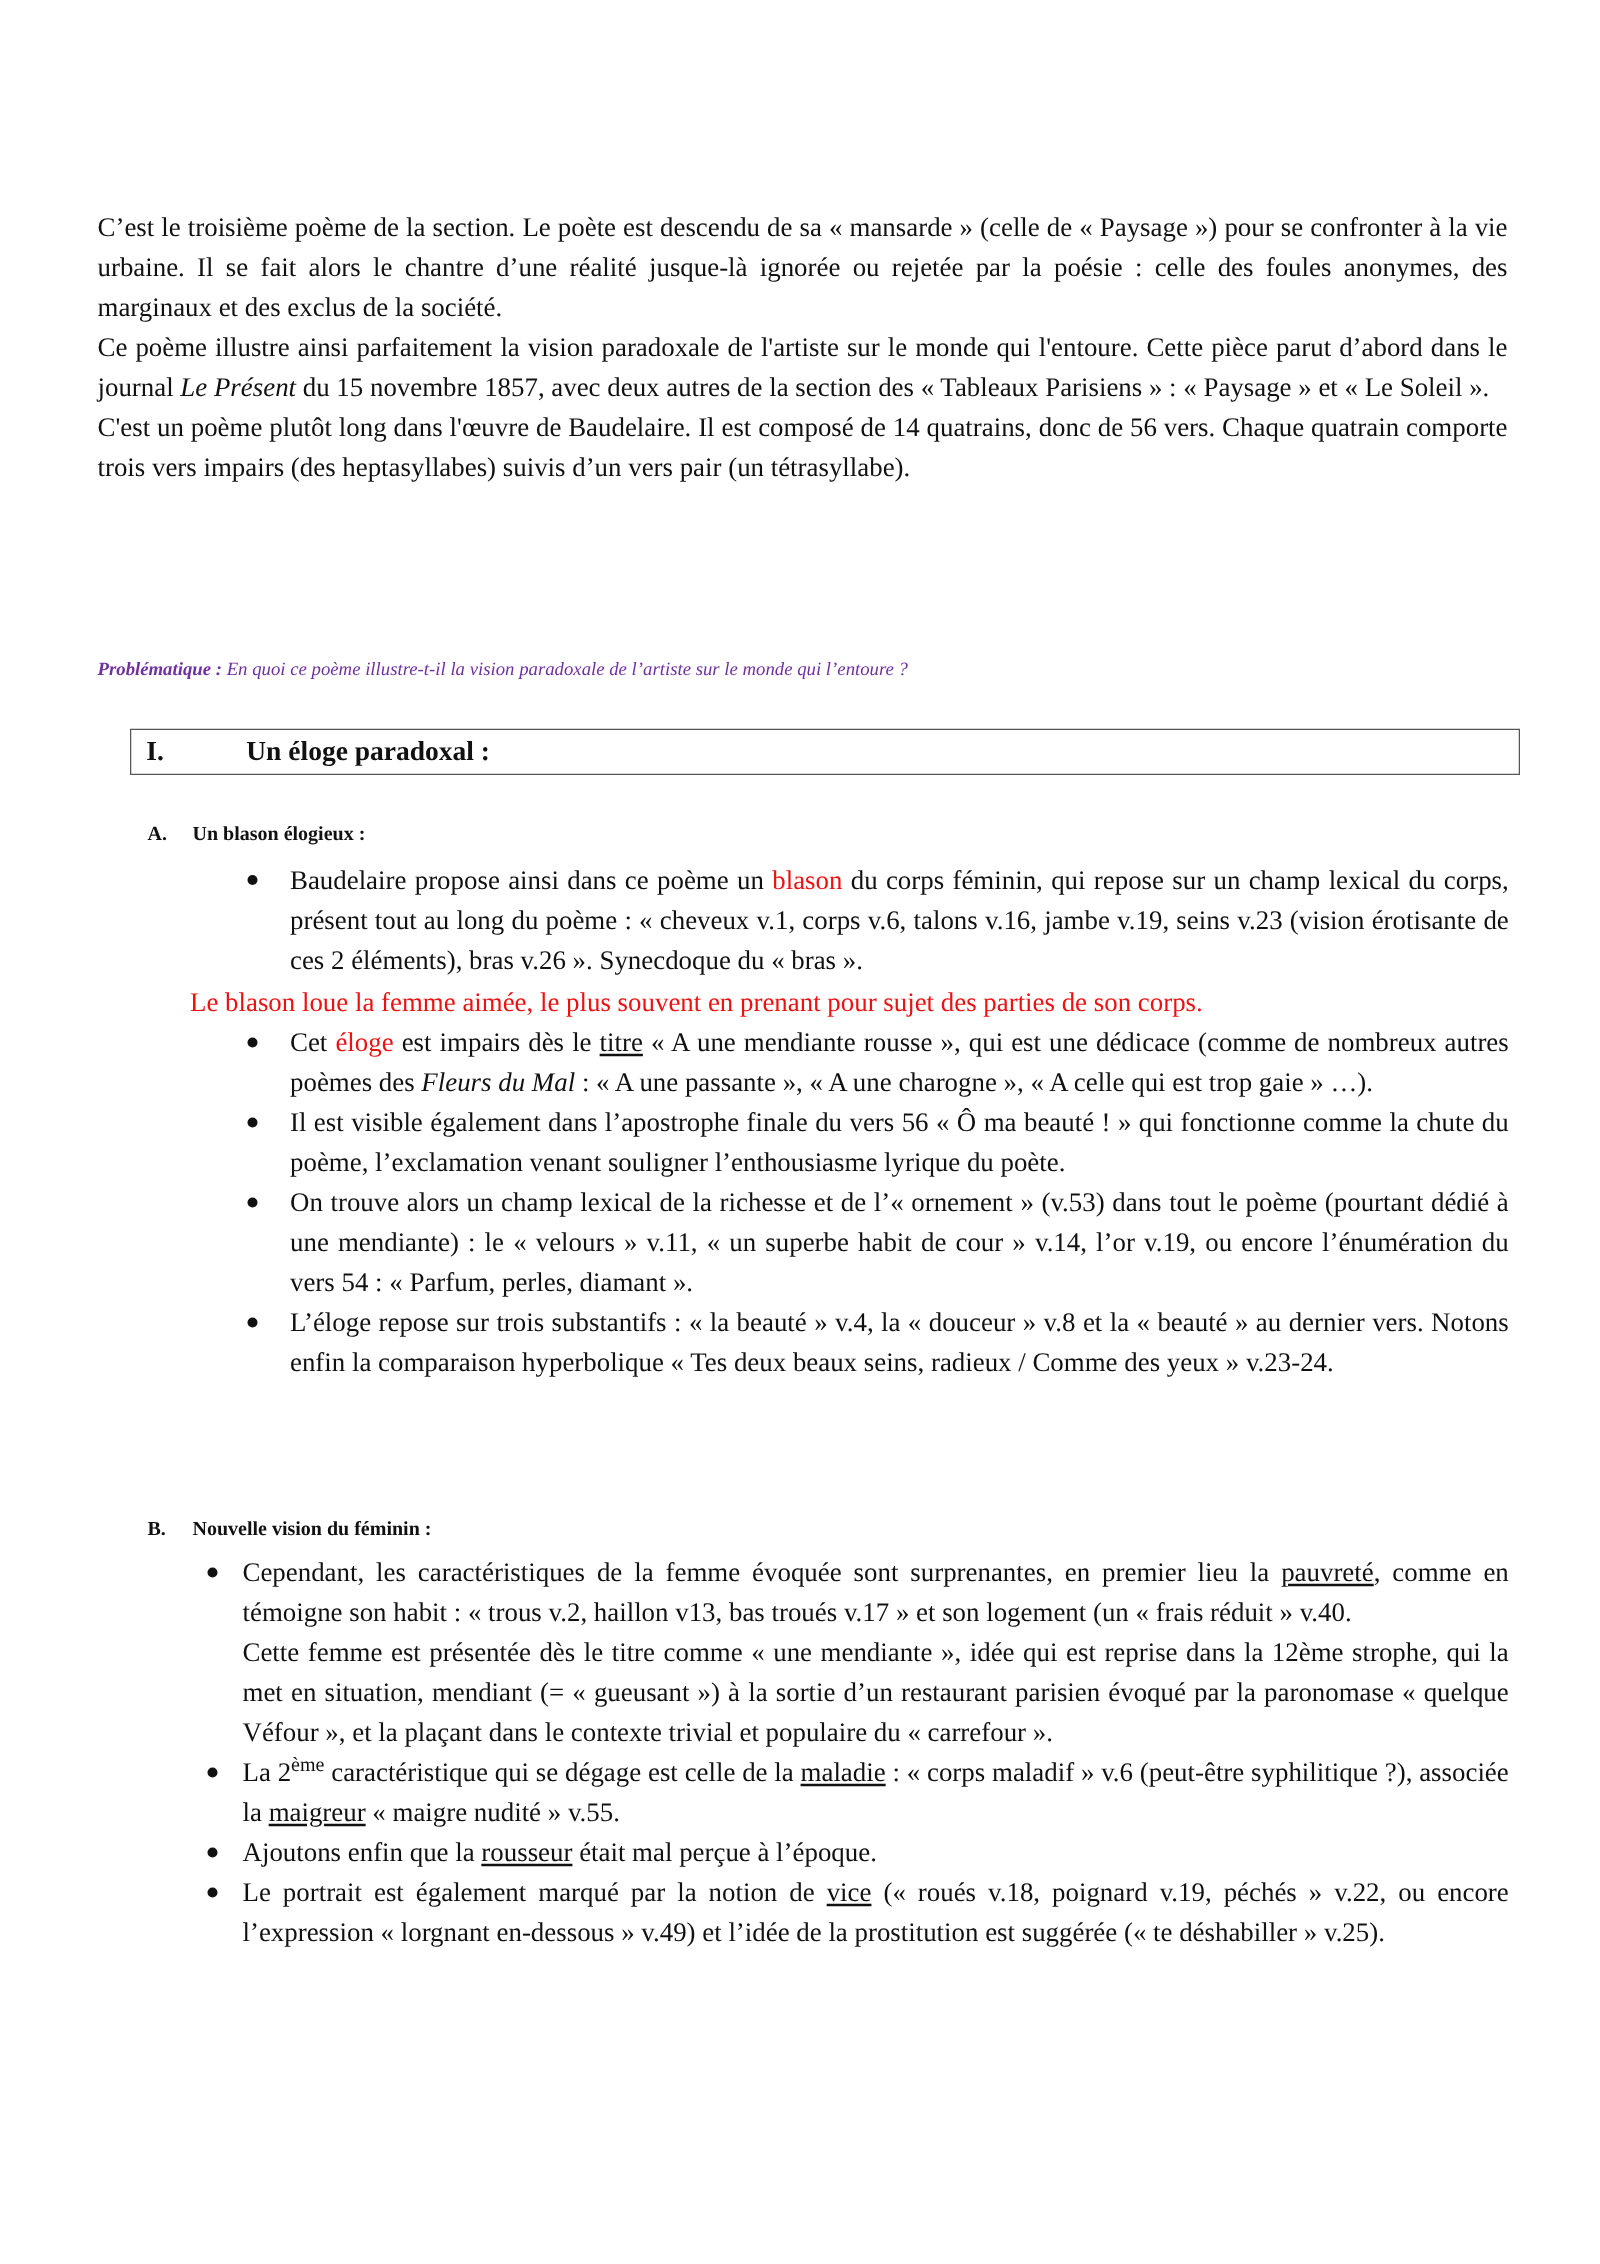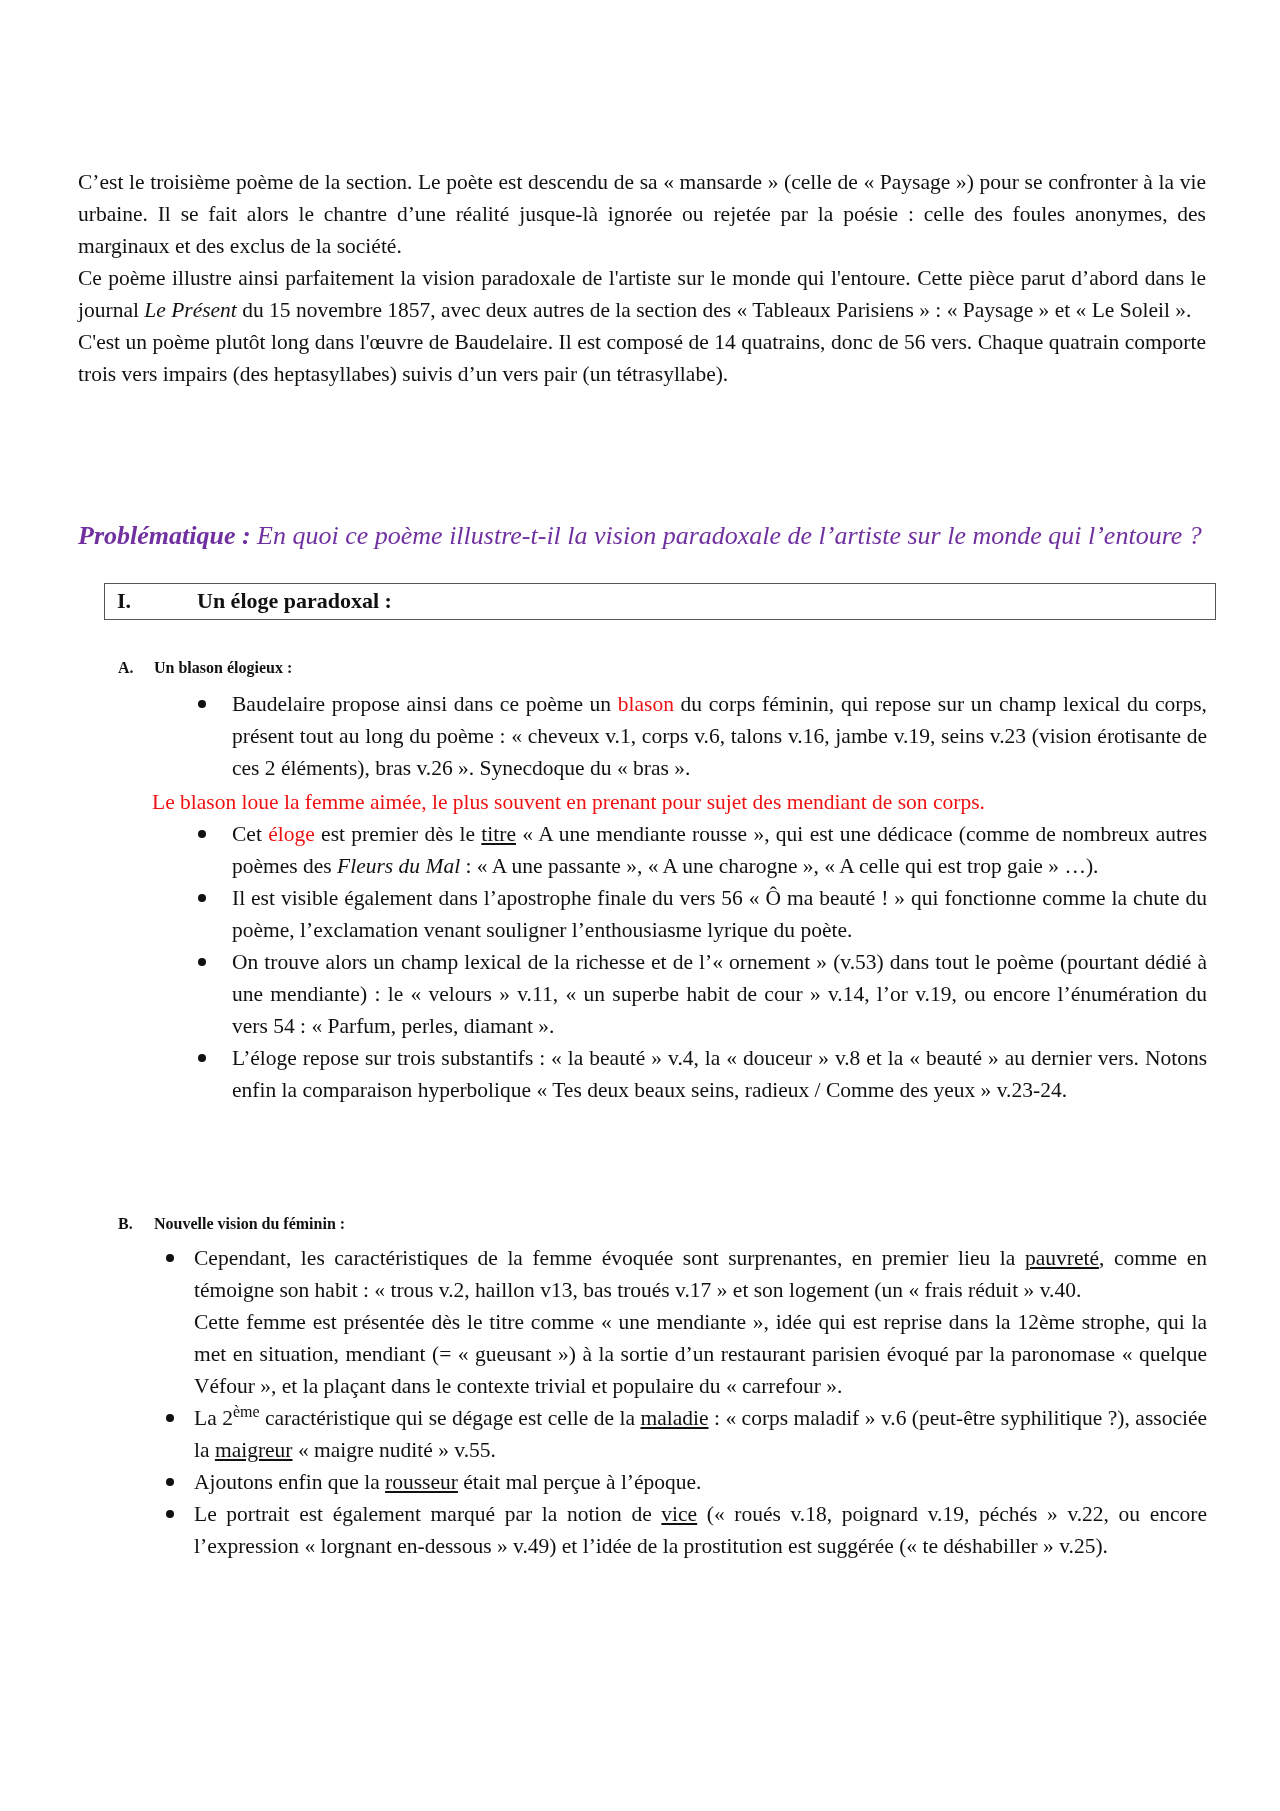--- a/index.html
+++ b/index.html
@@ -17,21 +17,21 @@
       border: 1.5px solid #555; box-sizing: border-box;
       text-align: center; font-weight: bold; font-size: 22px; line-height: 32px;
     }
 
     .intro { position: absolute; left: 78px; top: 166px; width: 1128px; text-align: justify; }
     .intro p { margin: 0; }
     .intro .gray { color: #333; }
 
     .problem {
       position: absolute; left: 78px; top: 520px; width: 1160px;
-      color: #7030a0; font-style: italic; font-size: 26px;
+      color: #7030a0; font-style: italic; font-size: 15px;
     }
     .problem .lbl { font-weight: bold; }
 
     .section-box {
       position: absolute; left: 104px; top: 583px; width: 1112px; height: 37px;
       border: 1.5px solid #555; box-sizing: border-box;
       font-weight: bold; font-size: 22px; line-height: 34px;
     }
     .section-box .num { position: absolute; left: 12px; }
     .section-box .txt { position: absolute; left: 92px; }
@@ -74,26 +74,26 @@
     <span class="letter">A.</span><span>Un blason élogieux :</span>
   </div>
 
   <ul class="list" style="left:232px; top:688px; width:975px;">
     <li>
       <span class="bullet" style="left:-34px;"></span>
       <span>Baudelaire propose ainsi dans ce poème un </span><span class="red">blason</span><span> du corps féminin, qui repose sur un champ lexical du corps, présent tout au long du poème : « cheveux v.1, corps v.6, talons v.16, jambe v.19, seins v.23 (vision érotisante de ces 2 éléments), bras v.26 ». Synecdoque du « bras ».</span>
     </li>
   </ul>
 
-  <div class="note-red">Le blason loue la femme aimée, le plus souvent en prenant pour sujet des mendiant de son corps.</div>
+  <div class="note-red">Le blason loue la femme aimée, le plus souvent en prenant pour sujet des parties de son corps.</div>
 
   <ul class="list" style="left:232px; top:818px; width:975px;">
     <li>
       <span class="bullet" style="left:-34px;"></span>
-      <span>Cet </span><span class="red">éloge</span><span> est premier dès le </span><span class="u">titre</span><span> « A une mendiante rousse », qui est une dédicace (comme de nombreux autres poèmes des </span><span class="i">Fleurs du Mal</span><span> : « A une passante », « A une charogne », « A celle qui est trop gaie » …).</span>
+      <span>Cet </span><span class="red">éloge</span><span> est impairs dès le </span><span class="u">titre</span><span> « A une mendiante rousse », qui est une dédicace (comme de nombreux autres poèmes des </span><span class="i">Fleurs du Mal</span><span> : « A une passante », « A une charogne », « A celle qui est trop gaie » …).</span>
     </li>
     <li>
       <span class="bullet" style="left:-34px;"></span>
       <span>Il est visible également dans l’apostrophe finale du vers 56 « Ô ma beauté ! » qui fonctionne comme la chute du poème, l’exclamation venant souligner l’enthousiasme lyrique du poète.</span>
     </li>
     <li>
       <span class="bullet" style="left:-34px;"></span>
       <span>On trouve alors un champ lexical de la richesse et de l’« ornement » (v.53) dans tout le poème (pourtant dédié à une mendiante) : le « velours » v.11, « un superbe habit de cour » v.14, l’or v.19, ou encore l’énumération du vers 54 : « Parfum, perles, diamant ».</span>
     </li>
     <li>

